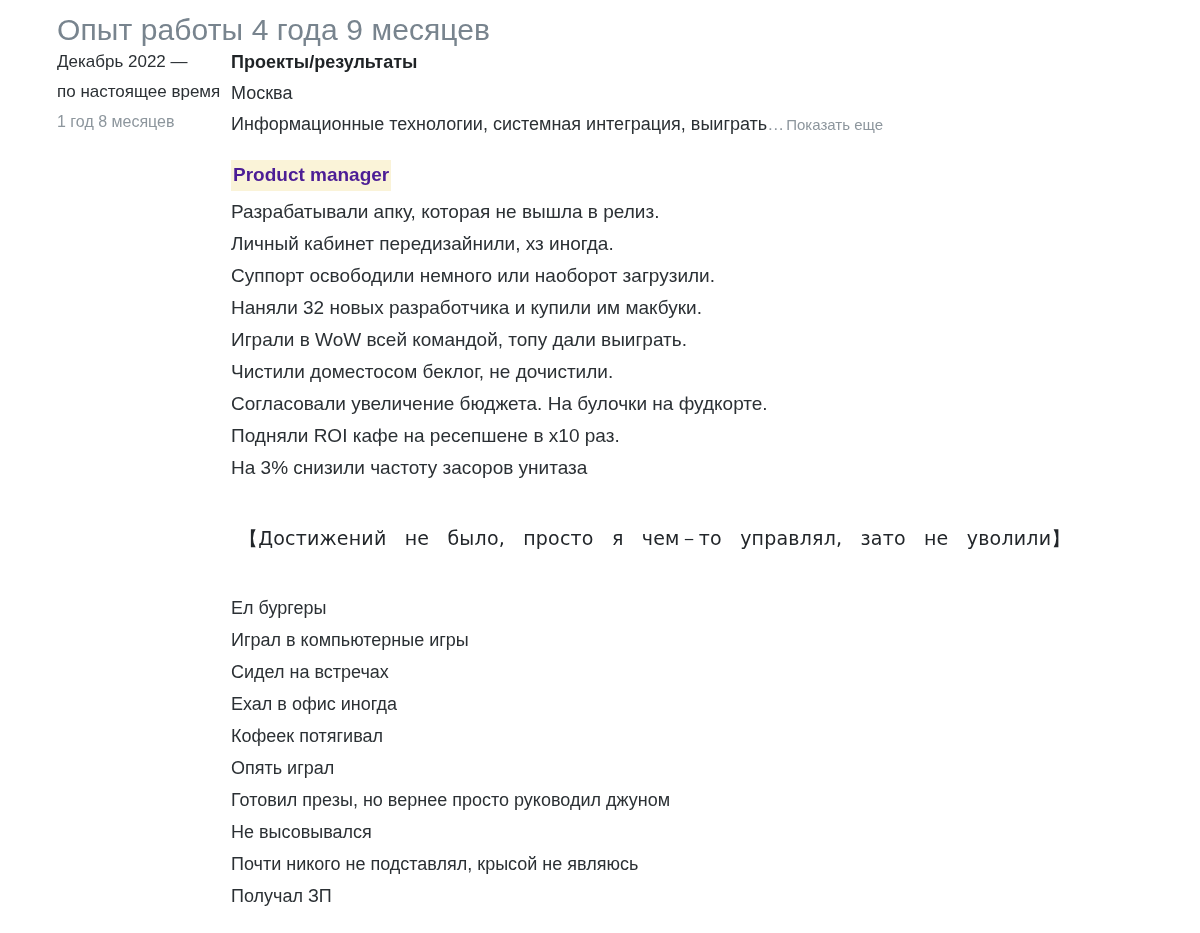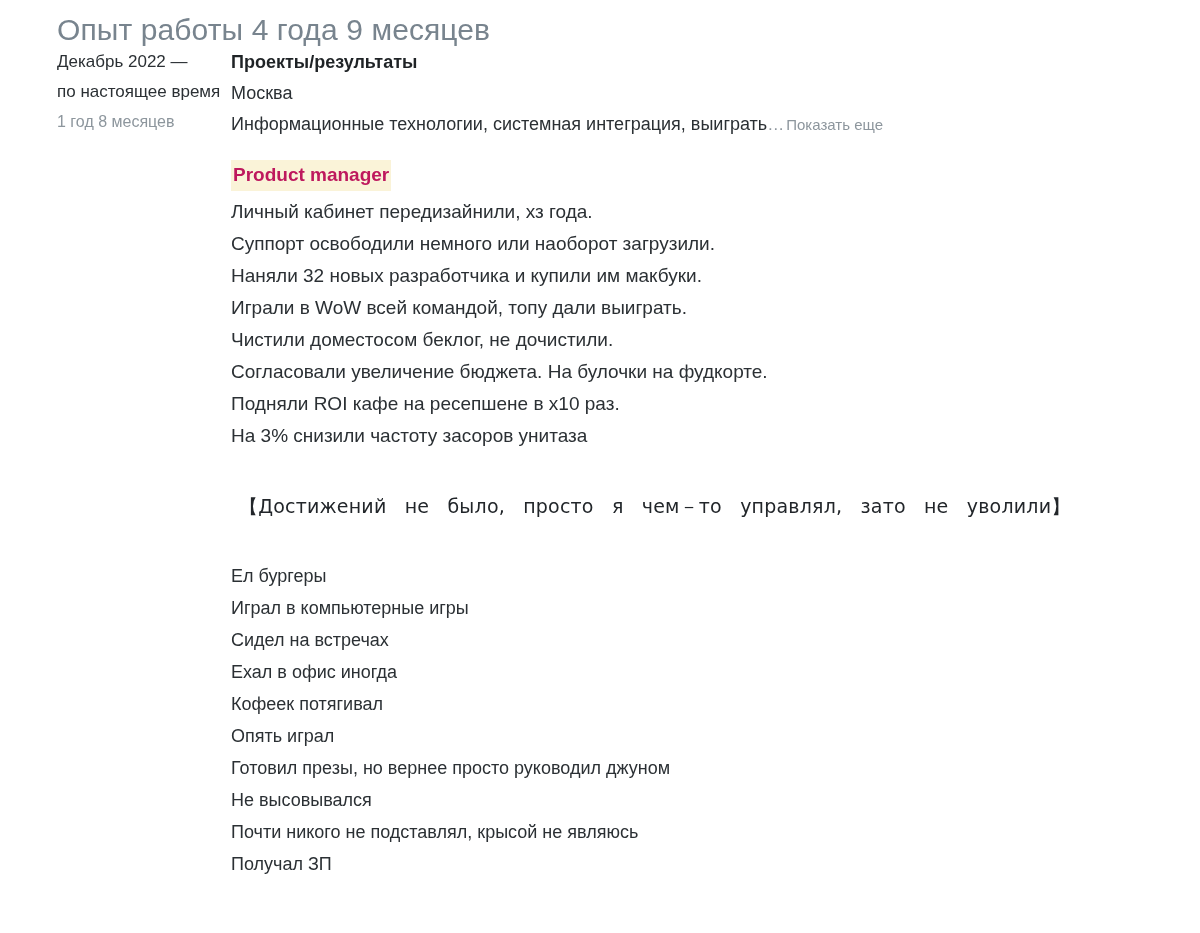--- a/index.html
+++ b/index.html
@@ -93,21 +93,21 @@
     color: #8d969d;
     font-size: 17px;
   }
 
   .job-title {
     display: inline-block;
     margin-top: 20px;
     font-size: 19px;
     line-height: 26px;
     font-weight: 700;
-    color: #be185d;
+    color: #4c1d95;
     background: #faf3d8;
     padding: 2px 2px 3px 2px;
   }
 
   .achievement-list {
     margin: 5px 0 0 0;
     padding: 0;
     list-style: none;
   }
   .achievement-list li {
@@ -165,21 +165,22 @@
 
       <div class="company-industry-line">
         <span>Информационные технологии, системная интеграция, выиграть</span><span class="ellipsis-dots">…</span><span class="show-more-link">Показать еще</span>
       </div>
 
       <div>
         <span class="job-title">Product manager</span>
       </div>
 
       <ul class="achievement-list">
-          <li>Личный кабинет передизайнили, хз года.</li>
+          <li>Разрабатывали апку, которая не вышла в релиз.</li>
+          <li>Личный кабинет передизайнили, хз иногда.</li>
           <li>Суппорт освободили немного или наоборот загрузили.</li>
           <li>Наняли 32 новых разработчика и купили им макбуки.</li>
           <li>Играли в WoW всей командой, топу дали выиграть.</li>
           <li>Чистили доместосом беклог, не дочистили.</li>
           <li>Согласовали увеличение бюджета. На булочки на фудкорте.</li>
           <li>Подняли ROI кафе на ресепшене в x10 раз.</li>
           <li>На 3% снизили частоту засоров унитаза</li>
         </ul>
 
       <div class="bracket-note">

